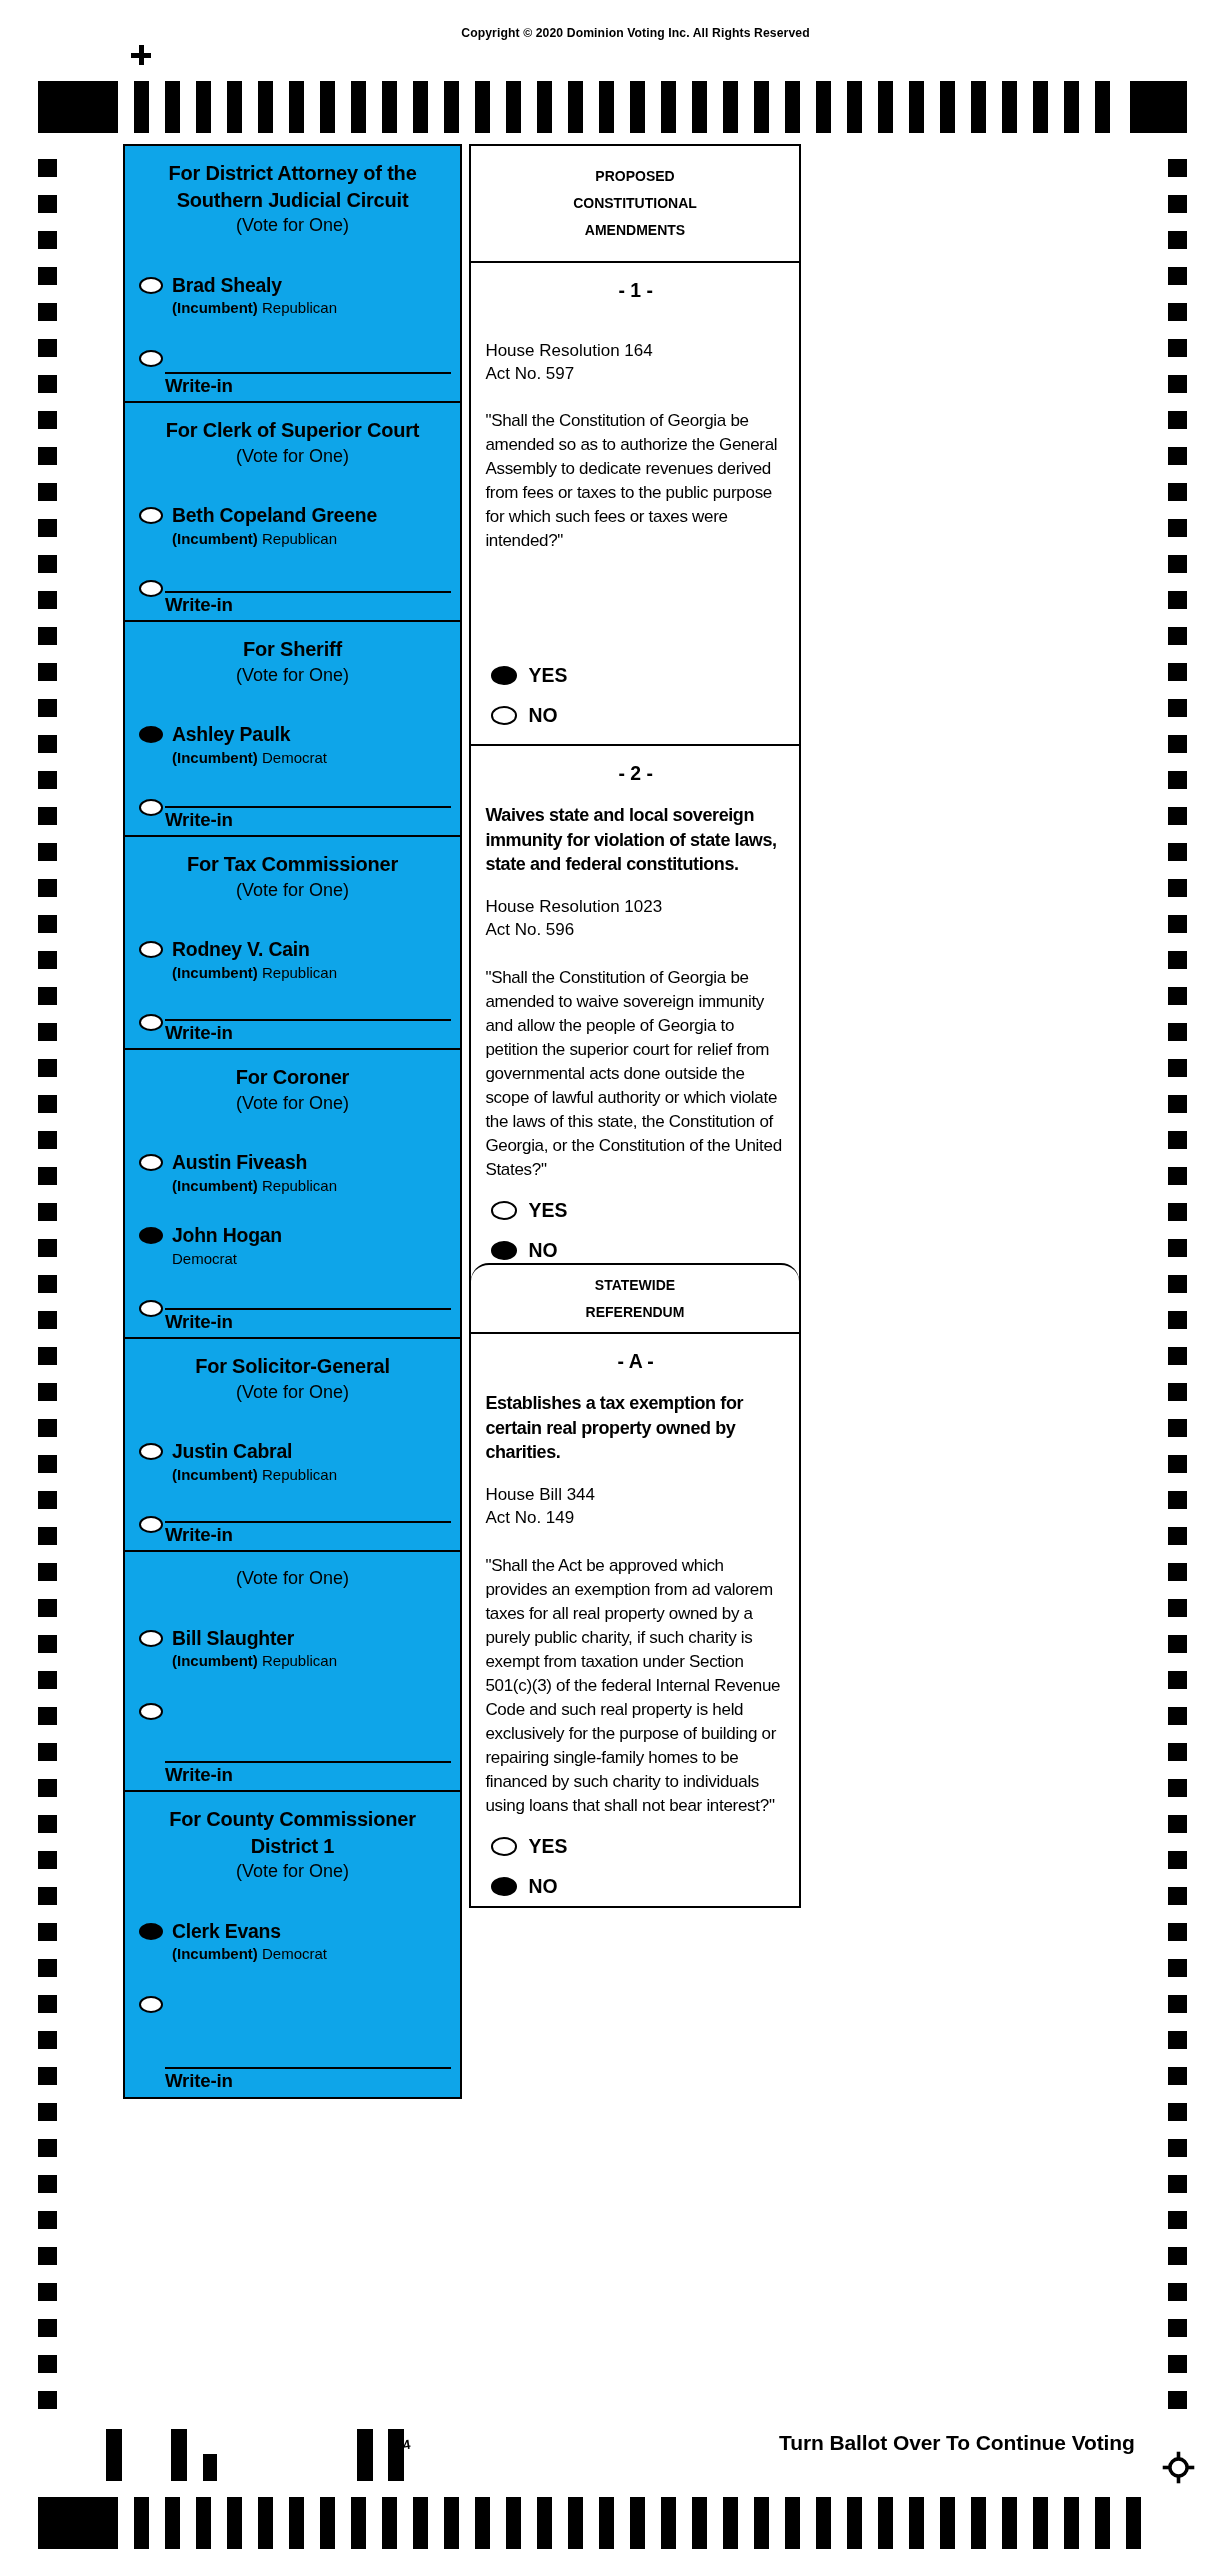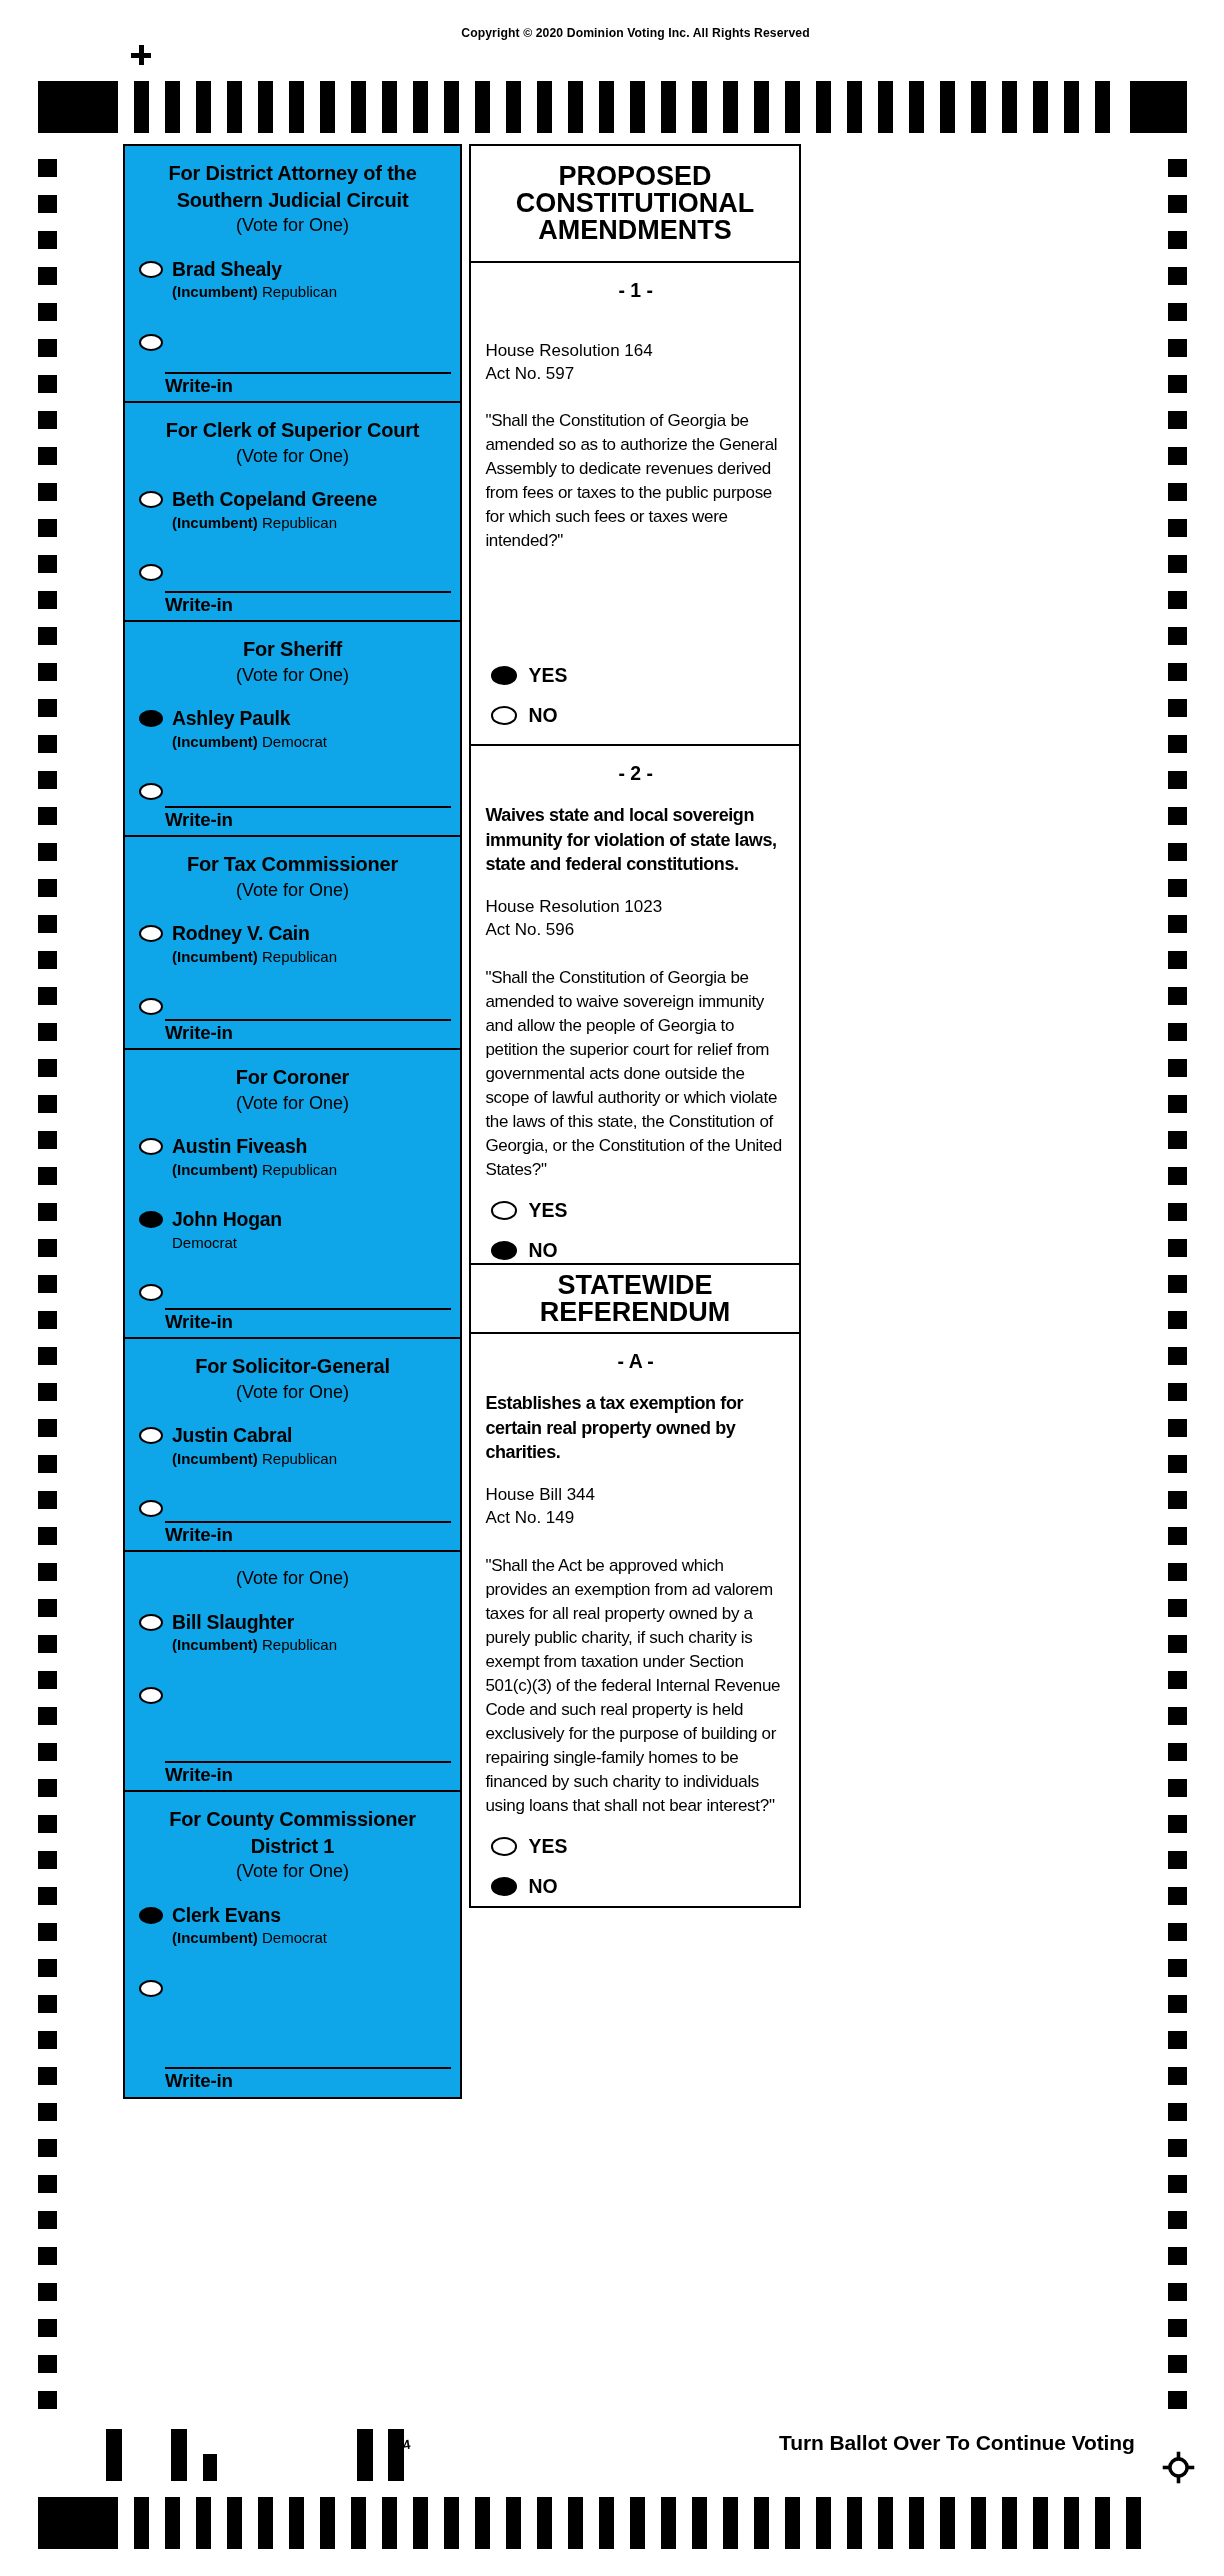--- a/index.html
+++ b/index.html
@@ -34,39 +34,39 @@
   .contest { position:relative; width:100%; border-top:2.2px solid #000; padding-top:14.4px; }
   .contest:first-child { border-top:none; }
   .contest:nth-of-type(1){height:255px} .contest:nth-of-type(2){height:219px}
   .contest:nth-of-type(3){height:215px} .contest:nth-of-type(4){height:213px}
   .contest:nth-of-type(5){height:289px} .contest:nth-of-type(6){height:213px}
   .contest:nth-of-type(7){height:240px} .contest:nth-of-type(8){height:306px}
 
   .c-title { text-align:center; font-weight:bold; font-size:20px; line-height:26.5px;
     white-space:pre-line; letter-spacing:-0.2px; }
   .c-instr { text-align:center; font-size:18px; line-height:24.4px; }
-  .c-cands { margin-top:21px; padding-left:14.4px; }
+  .c-cands { margin-top:37px; padding-left:14.4px; }
   .cand { display:flex; align-items:flex-start; margin-bottom:29px; min-height:43px; }
   .cand.empty { min-height:29px; }
   .oval { display:inline-block; width:24px; height:17px; border:2.2px solid #000;
     border-radius:50%; background:#fff; flex:0 0 auto; margin-top:2.2px; }
   .oval.filled { background:#000; }
   .cand-text { margin-left:8.6px; }
   .cand-name { font-weight:bold; font-size:19.4px; line-height:21.5px; letter-spacing:-0.2px; }
   .cand-sub { font-size:15px; line-height:20px; margin-top:2.2px; }
   .cand-sub .inc { font-weight:bold; }
   .writein { position:absolute; left:40px; right:8.6px; bottom:3.6px; }
   .wline { border-top:2.2px solid #000; }
   .wlabel { font-weight:bold; font-size:18.7px; line-height:23px; letter-spacing:-0.2px; }
 
   .rsec { position:relative; width:100%; border-top:2.2px solid #000;
     display:flex; flex-direction:column; padding:10px 13px 14.4px 14.4px; }
   .rsec:first-child { border-top:none; }
   .rsec.hdr { justify-content:center; align-items:center; text-align:center;
-    font-weight:bold; font-size:27px; line-height:27px; white-space:pre-line; padding:19px; }
+    font-weight:bold; font-size:14px; line-height:27px; white-space:pre-line; padding:19px;border-radius:18px; }
   .rsec:nth-child(1){height:115px} .rsec:nth-child(2){height:483px}
   .rsec:nth-child(3){height:519px} .rsec:nth-child(4){height:69px}
   .rsec:nth-child(5){height:575px}
   .m-number { text-align:center; font-weight:bold; font-size:19.4px; margin:5.7px 0 18.7px; }
   .m-summary { font-weight:bold; font-size:18px; line-height:24.4px; letter-spacing:-0.4px; }
   .m-citation { font-size:17px; line-height:23px; margin-top:18.7px; white-space:pre-line; }
   .m-question { font-size:17px; line-height:24px; margin-top:24.4px; letter-spacing:-0.3px; }
   .m-choices { margin-top:auto; padding-bottom:2.9px; }
   .choice { display:flex; align-items:center; margin-top:17px; padding-left:5.7px; }
   .choice .oval { margin-top:0; width:26px; height:18.7px; }

